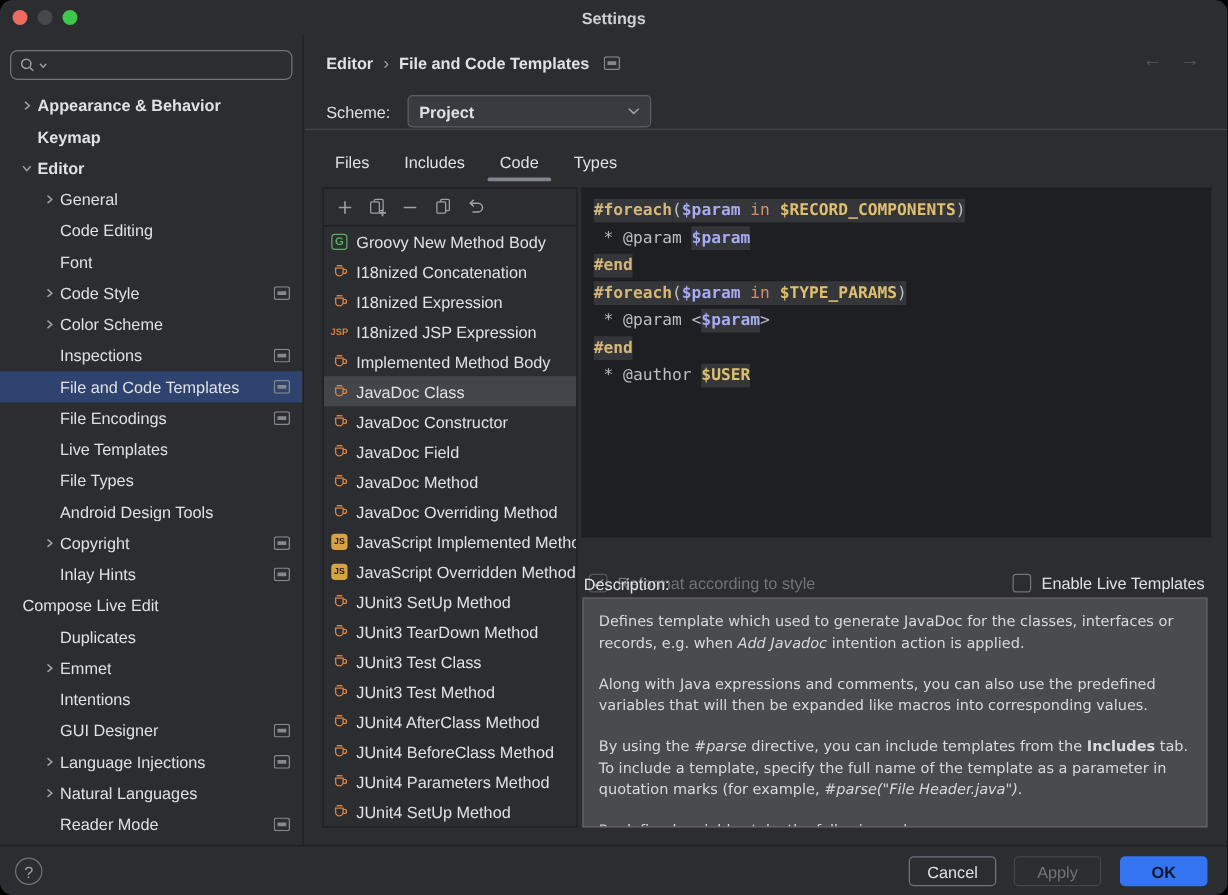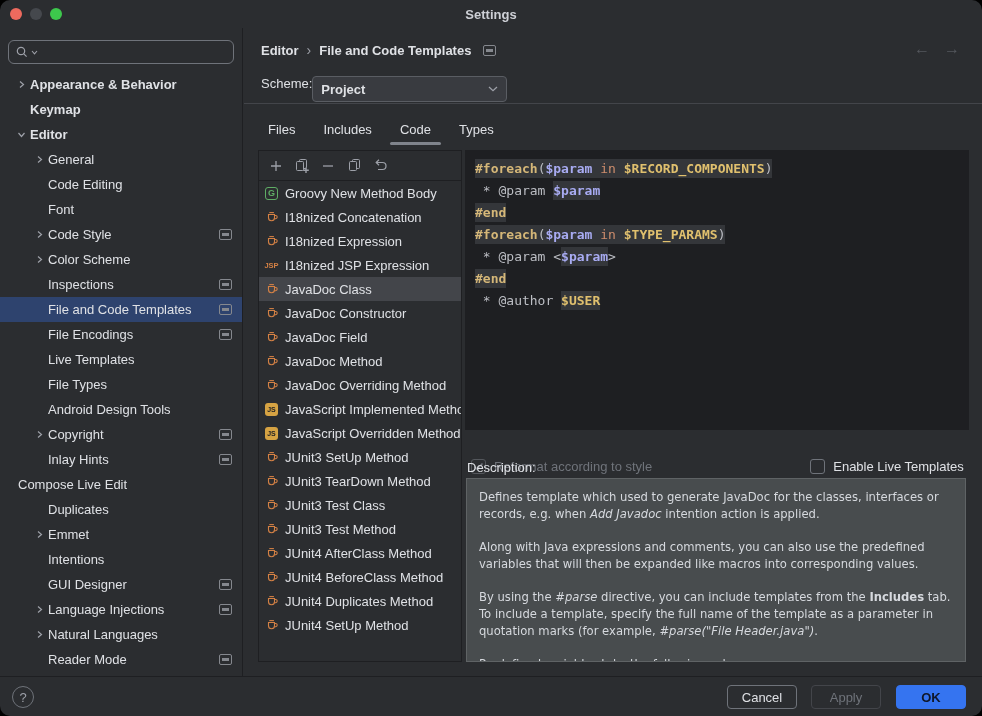--- a/index.html
+++ b/index.html
@@ -25,21 +25,21 @@
   .chev{width:18px;flex:none;display:flex;align-items:center;justify-content:center;}
   .slabel{overflow:hidden;}
   .srow-ind{margin-left:auto;margin-right:10px;display:flex;align-items:center;}
   
   .main{position:absolute;left:244px;top:28px;right:0;bottom:40px;}
   .crumbs{position:absolute;top:14px;left:17px;display:flex;align-items:center;gap:8px;font-weight:bold;}
   .crumb-sep{color:#9DA0A8;font-weight:normal;font-size:14px;}
   .crumb-ind{display:flex;align-items:center;margin-left:4px;}
   .navarrows{position:absolute;top:12px;right:22px;display:flex;gap:14px;color:#55585E;font-size:16px;}
   .navarrows span{cursor:default;}
-  .scheme-row{position:absolute;top:48px;left:17px;display:flex;}
+  .scheme-row{position:absolute;top:48px;left:17px;display:flex;align-items:center;gap:14px;}
   .scheme-select{width:195px;height:26px;background:#393B40;border:1px solid #5A5D63;border-radius:4px;
                  display:flex;align-items:center;padding:0 8px;}
   .scheme-select .val{font-weight:bold;}
   .scheme-select .dd{margin-left:auto;display:flex;align-items:center;}
   .hdivider{position:absolute;top:75px;left:0;right:0;border-top:1px solid #43454A;}
   .tabs{position:absolute;top:86px;left:10px;display:flex;}
   .tab{position:relative;padding:8px 14px;cursor:default;}
   .tab .ul{position:absolute;left:4px;right:4px;bottom:0;height:3px;border-radius:2px;background:transparent;}
   .tab.sel .ul{background:#80848C;}
   
@@ -411,20 +411,30 @@
               </svg>
             </span>
             <span>I18nized Expression</span>
           </div>
           <div class="trow">
             <span class="ticon">
               <span class="jsp-badge">JSP</span>
             </span>
             <span>I18nized JSP Expression</span>
           </div>
+          <div class="trow">
+            <span class="ticon">
+              <svg width="14" height="14" viewBox="0 0 14 14">
+                <path d="M3.5 4.5 h6 v3.2 a3 3 0 0 1 -3 3 a3 3 0 0 1 -3 -3 z" fill="none" stroke="#D48145" stroke-width="1.1"></path>
+                <path d="M9.5 5.5 h1.1 a1.6 1.6 0 0 1 0 3.2 h-1.3" fill="none" stroke="#D48145" stroke-width="1.1"></path>
+                <path d="M4.3 2.6 h4.6" stroke="#D48145" stroke-width="1.1"></path>
+              </svg>
+            </span>
+            <span>Implemented Method Body</span>
+          </div>
           <div class="trow sel">
             <span class="ticon">
               <svg width="14" height="14" viewBox="0 0 14 14">
                 <path d="M3.5 4.5 h6 v3.2 a3 3 0 0 1 -3 3 a3 3 0 0 1 -3 -3 z" fill="none" stroke="#D48145" stroke-width="1.1"></path>
                 <path d="M9.5 5.5 h1.1 a1.6 1.6 0 0 1 0 3.2 h-1.3" fill="none" stroke="#D48145" stroke-width="1.1"></path>
                 <path d="M4.3 2.6 h4.6" stroke="#D48145" stroke-width="1.1"></path>
               </svg>
             </span>
             <span>JavaDoc Class</span>
           </div>
@@ -541,21 +551,21 @@
             <span>JUnit4 BeforeClass Method</span>
           </div>
           <div class="trow">
             <span class="ticon">
               <svg width="14" height="14" viewBox="0 0 14 14">
                 <path d="M3.5 4.5 h6 v3.2 a3 3 0 0 1 -3 3 a3 3 0 0 1 -3 -3 z" fill="none" stroke="#D48145" stroke-width="1.1"></path>
                 <path d="M9.5 5.5 h1.1 a1.6 1.6 0 0 1 0 3.2 h-1.3" fill="none" stroke="#D48145" stroke-width="1.1"></path>
                 <path d="M4.3 2.6 h4.6" stroke="#D48145" stroke-width="1.1"></path>
               </svg>
             </span>
-            <span>JUnit4 Duplicates Method</span>
+            <span>JUnit4 Parameters Method</span>
           </div>
           <div class="trow">
             <span class="ticon">
               <svg width="14" height="14" viewBox="0 0 14 14">
                 <path d="M3.5 4.5 h6 v3.2 a3 3 0 0 1 -3 3 a3 3 0 0 1 -3 -3 z" fill="none" stroke="#D48145" stroke-width="1.1"></path>
                 <path d="M9.5 5.5 h1.1 a1.6 1.6 0 0 1 0 3.2 h-1.3" fill="none" stroke="#D48145" stroke-width="1.1"></path>
                 <path d="M4.3 2.6 h4.6" stroke="#D48145" stroke-width="1.1"></path>
               </svg>
             </span>
             <span>JUnit4 SetUp Method</span>

